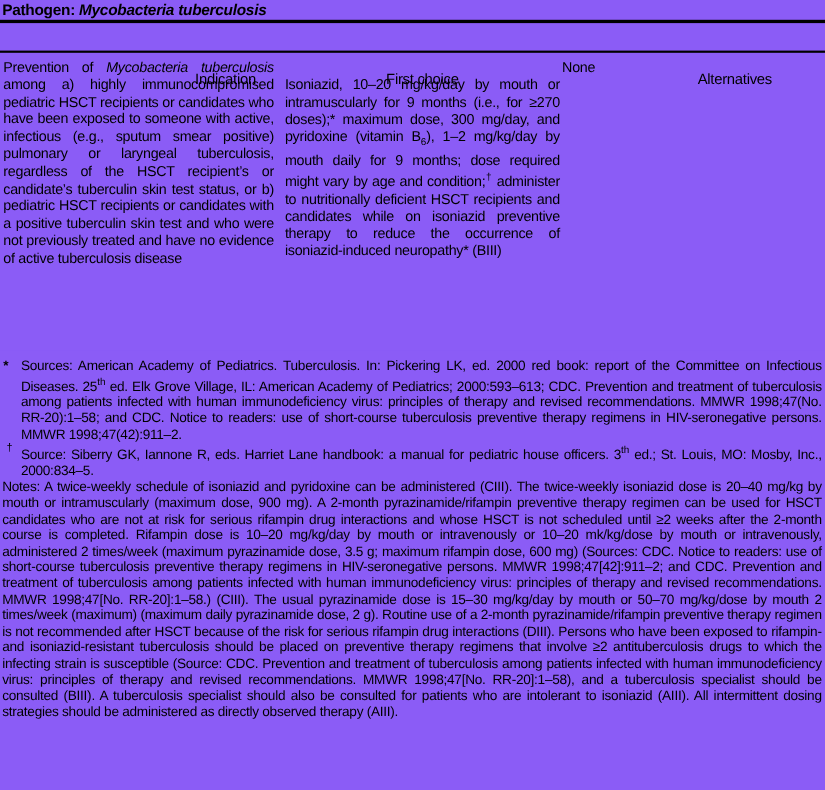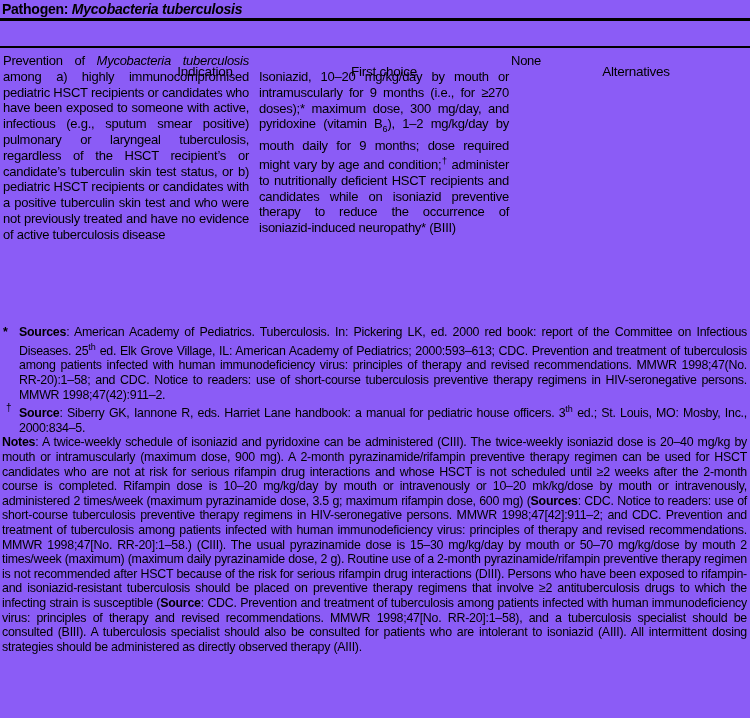--- a/index.html
+++ b/index.html
@@ -16,21 +16,21 @@
   }
   .pathogen-name { font-style:italic; }
   
   .header-row {
     position:relative; height:27px; border-bottom:2px solid #000;
     font-size:13.5px;
   }
   .hcell { position:absolute; top:7px; transform:translateX(-50%); white-space:nowrap;margin-top:36px; }
   .hc-indication { left:205px; }
   .hc-first { left:384px; }
-  .hc-alt { left:636px; }
+  .hc-alt { left:668px; }
   
   .tbody {
     display:flex; align-items:flex-start;
     padding:5px 0 4px 0; border-bottom:1px solid #8b5cf6;
     min-height:272px; font-size:13px; line-height:15.8px;
   }
   .cell { text-align:justify; }
   .col-indication { width:249px; padding-left:3px; }
   .col-first { width:250px; margin-left:10px;margin-top:16px; }
   .col-alt { margin-left:2px; text-align:left; }
@@ -39,21 +39,21 @@
   sub { font-size:9px; }
   sup { font-size:9px; }
   
   .footnotes {
     padding:5px 3px 0 2px; font-size:12.4px; line-height:14.6px;
     text-align:justify;
   }
   .fn { position:relative; padding-left:17px; }
   .fn-marker { position:absolute; left:1px; top:0; font-weight:bold; }
   .fn-marker.dagger { font-size:10px; top:-1px; left:4px; font-weight:normal; }
-  .bold { font-weight:bold; }
+  .bold { font-weight:normal; }
   .notes-para { padding-left:0; }
 </style>
 </head>
 <body>
 
 <div class="page">
 
   <div class="pathogen-row">
     <span>Pathogen:</span>
     <span class="pathogen-name">Mycobacteria tuberculosis</span>

